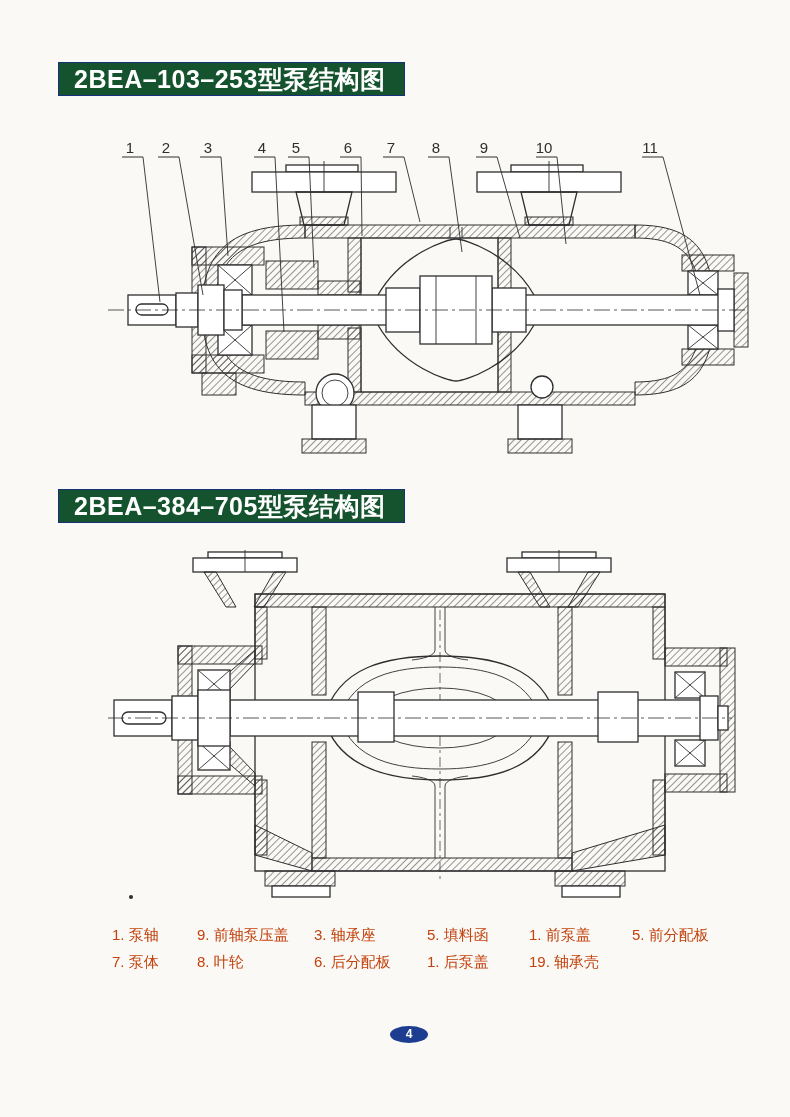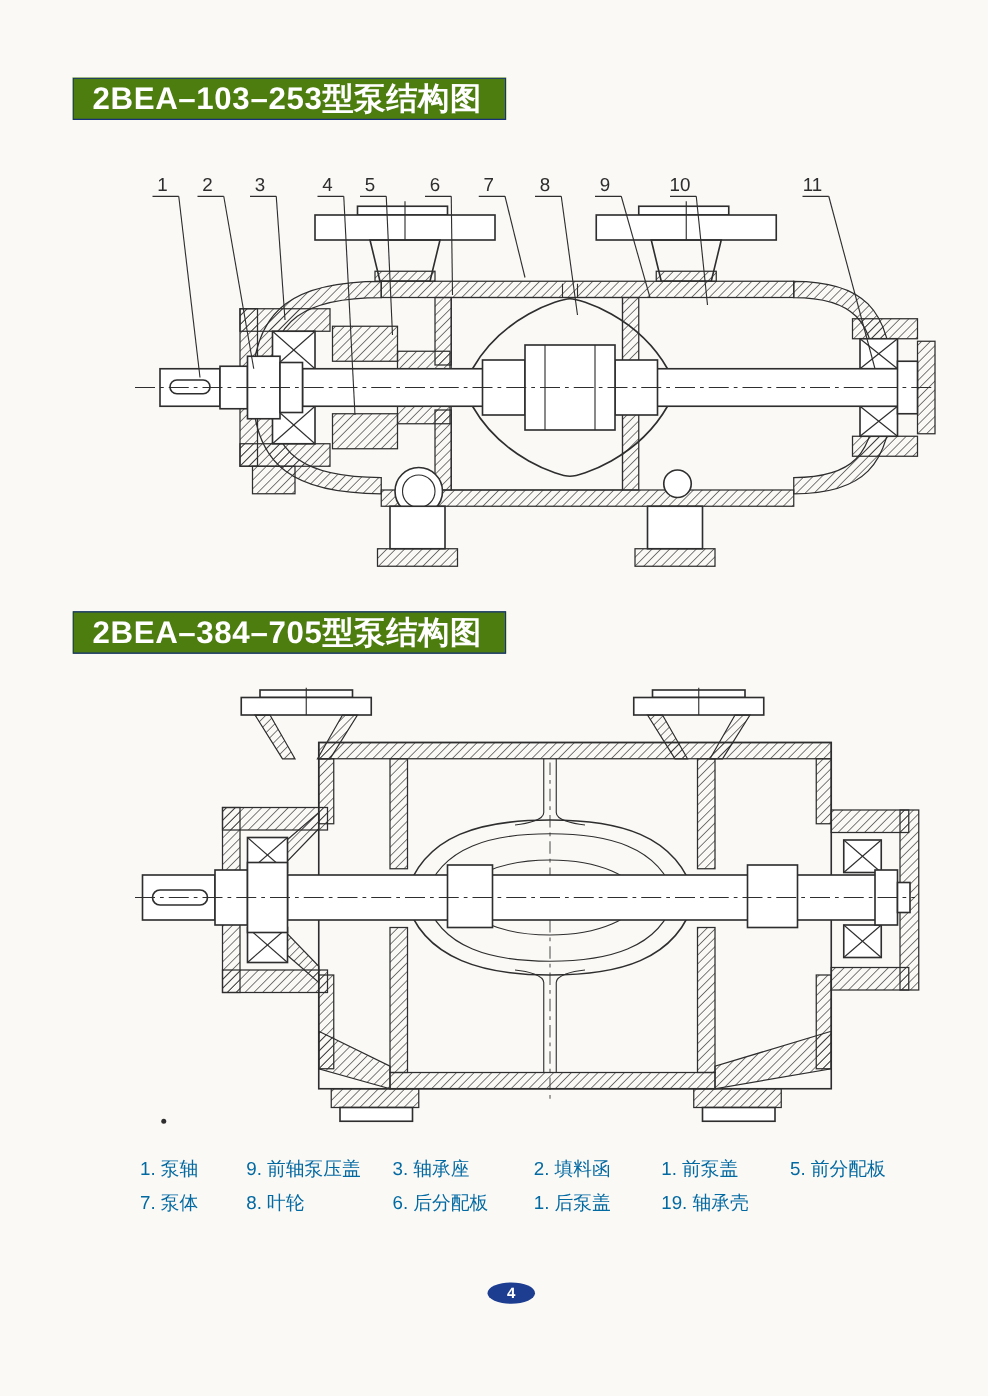--- a/index.html
+++ b/index.html
@@ -4,21 +4,21 @@
 <style>
   html,body{margin:0;padding:0;}
   body{
     width:790px;height:1117px;position:relative;
     background:#faf9f6;
     font-family:"Liberation Sans", sans-serif;
     overflow:hidden;
   }
   .sec-header{
     position:absolute;left:58px;width:347px;height:34px;
-    background:#4d7c0f;color:#ffffff;
+    background:#14532d;color:#ffffff;
     font-size:25px;font-weight:bold;line-height:34px;
     padding-left:16px;box-sizing:border-box;letter-spacing:0.5px;
     box-shadow:0 0 0 1px #16307a inset;
   }
   #header-1{top:62px;}
   #header-2{top:489px;}
   svg{position:absolute;}
   #diagram-1{left:90px;top:135px;}
   #diagram-2{left:100px;top:550px;}
   .o{fill:none;stroke:#2e2e2e;stroke-width:1.3;}
@@ -26,21 +26,21 @@
   .s{fill:#ffffff;stroke:#2e2e2e;stroke-width:1.3;}
   .h{stroke:#2e2e2e;stroke-width:1;}
   .ln{stroke:#2e2e2e;stroke-width:1;fill:none;}
   .thin{stroke-width:0.9;}
   .cl{stroke:#2e2e2e;stroke-width:0.8;fill:none;stroke-dasharray:16 4 3 4;}
   .vcl{stroke:#2e2e2e;stroke-width:0.7;fill:none;stroke-dasharray:10 4 3 4;}
   text.callout-num{font-size:15px;fill:#2e2e2e;font-family:"Liberation Sans",sans-serif;}
   .legend{
     position:absolute;left:112px;top:926px;
     display:grid;grid-template-columns:85px 117px 113px 102px 103px 130px;
-    row-gap:8px;font-size:15px;color:#0369a1;
+    row-gap:8px;font-size:15px;color:#c2410c;
   }
   .page-badge{
     position:absolute;left:390px;top:1026px;width:38px;height:17px;
     background:#1c3d90;border-radius:50%;
     color:#ffffff;font-size:12px;font-weight:bold;
     text-align:center;line-height:17px;
   }
   .dot{
     position:absolute;left:129px;top:895px;width:4px;height:4px;
     background:#2e2e2e;border-radius:50%;
@@ -293,21 +293,21 @@
     <line class="cl" x1="8" y1="168" x2="632" y2="168"></line>
   </g>
 </svg>
 
 <div class="dot"></div>
 
 <div class="legend">
     <span>1. 泵轴</span>
     <span>9. 前轴泵压盖</span>
     <span>3. 轴承座</span>
-    <span>2. 填料函</span>
+    <span>5. 填料函</span>
     <span>1. 前泵盖</span>
     <span>5. 前分配板</span>
     <span>7. 泵体</span>
     <span>8. 叶轮</span>
     <span>6. 后分配板</span>
     <span>1. 后泵盖</span>
     <span>19. 轴承壳</span>
   </div>
 
 <div class="page-badge">4</div>

